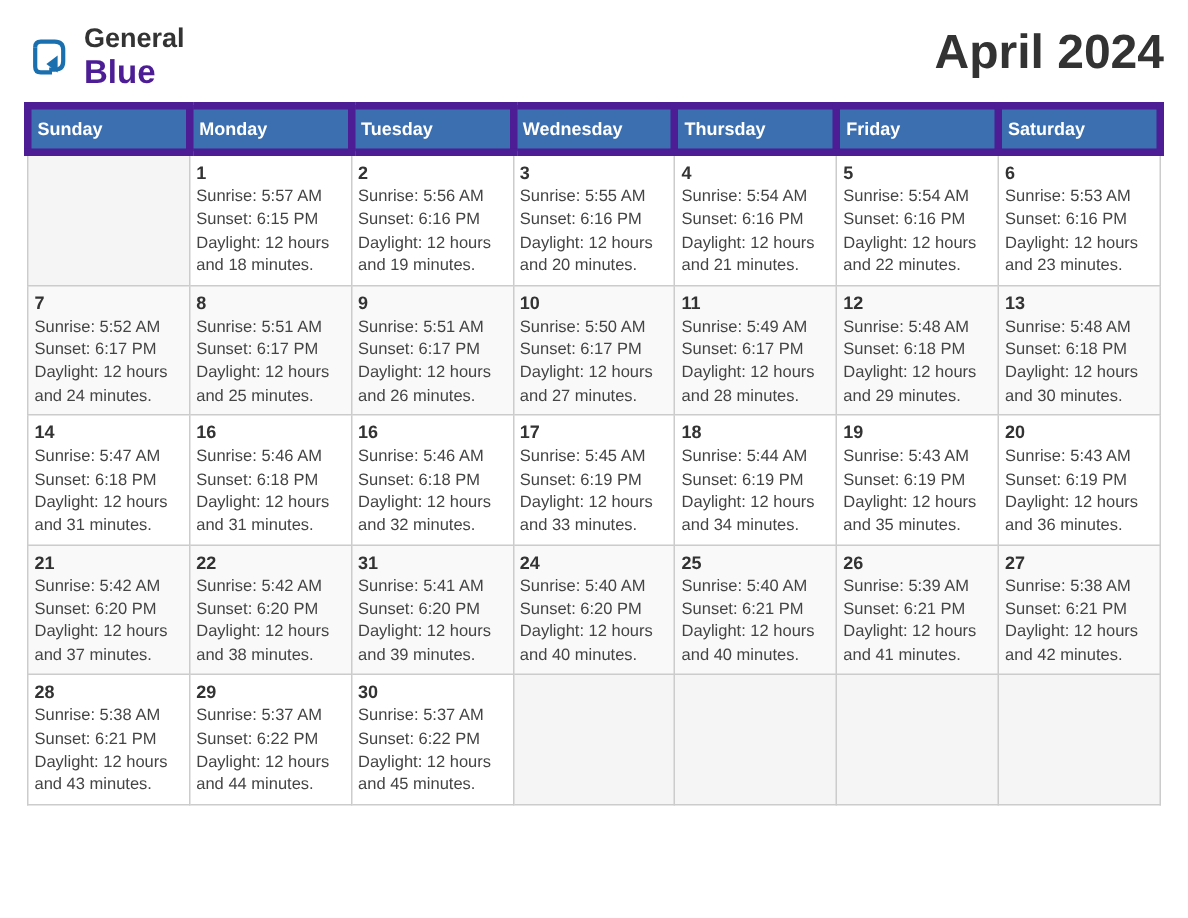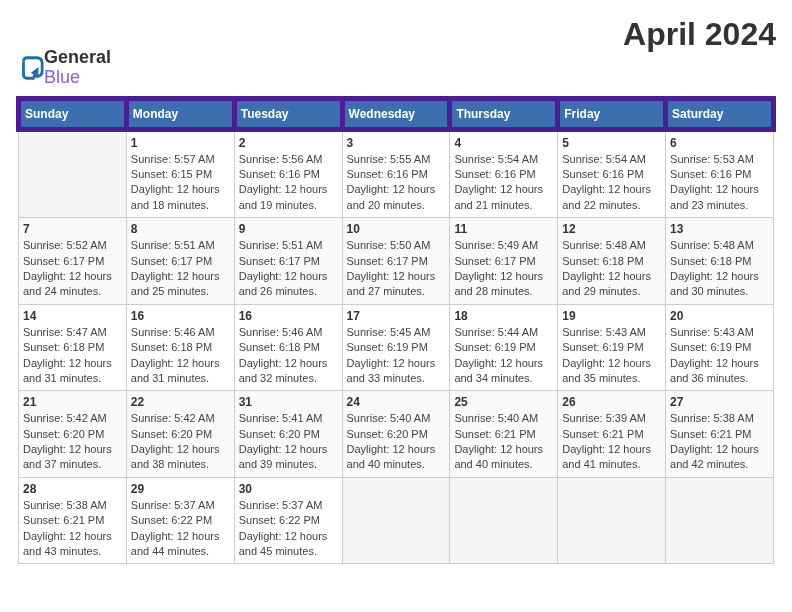--- a/index.html
+++ b/index.html
@@ -12,37 +12,36 @@
     }
     .header-area {
       display: flex;
       justify-content: space-between;
       align-items: flex-start;
       margin-bottom: 8px;
     }
     .logo {
       display: flex;
       align-items: center;
-      gap: 0;
-      margin-top: 32px;
+      gap: 12px;
     }
     .logo-text {
       display: flex;
       flex-direction: column;
       line-height: 1.1;
     }
     .logo-general {
       font-size: 18px;
       font-weight: bold;
       color: #333;
     }
     .logo-blue {
-      font-size: 18px;
-      font-weight: normal;
-      color: #8b5cf6;
+      font-size: 22px;
+      font-weight: bold;
+      color: #4c1d95;
     }
     .logo-icon {
       width: 28px;
       height: 28px;
     }
     .title-area {
       text-align: right;
     }
     .calendar-title {
       font-size: 32px;

